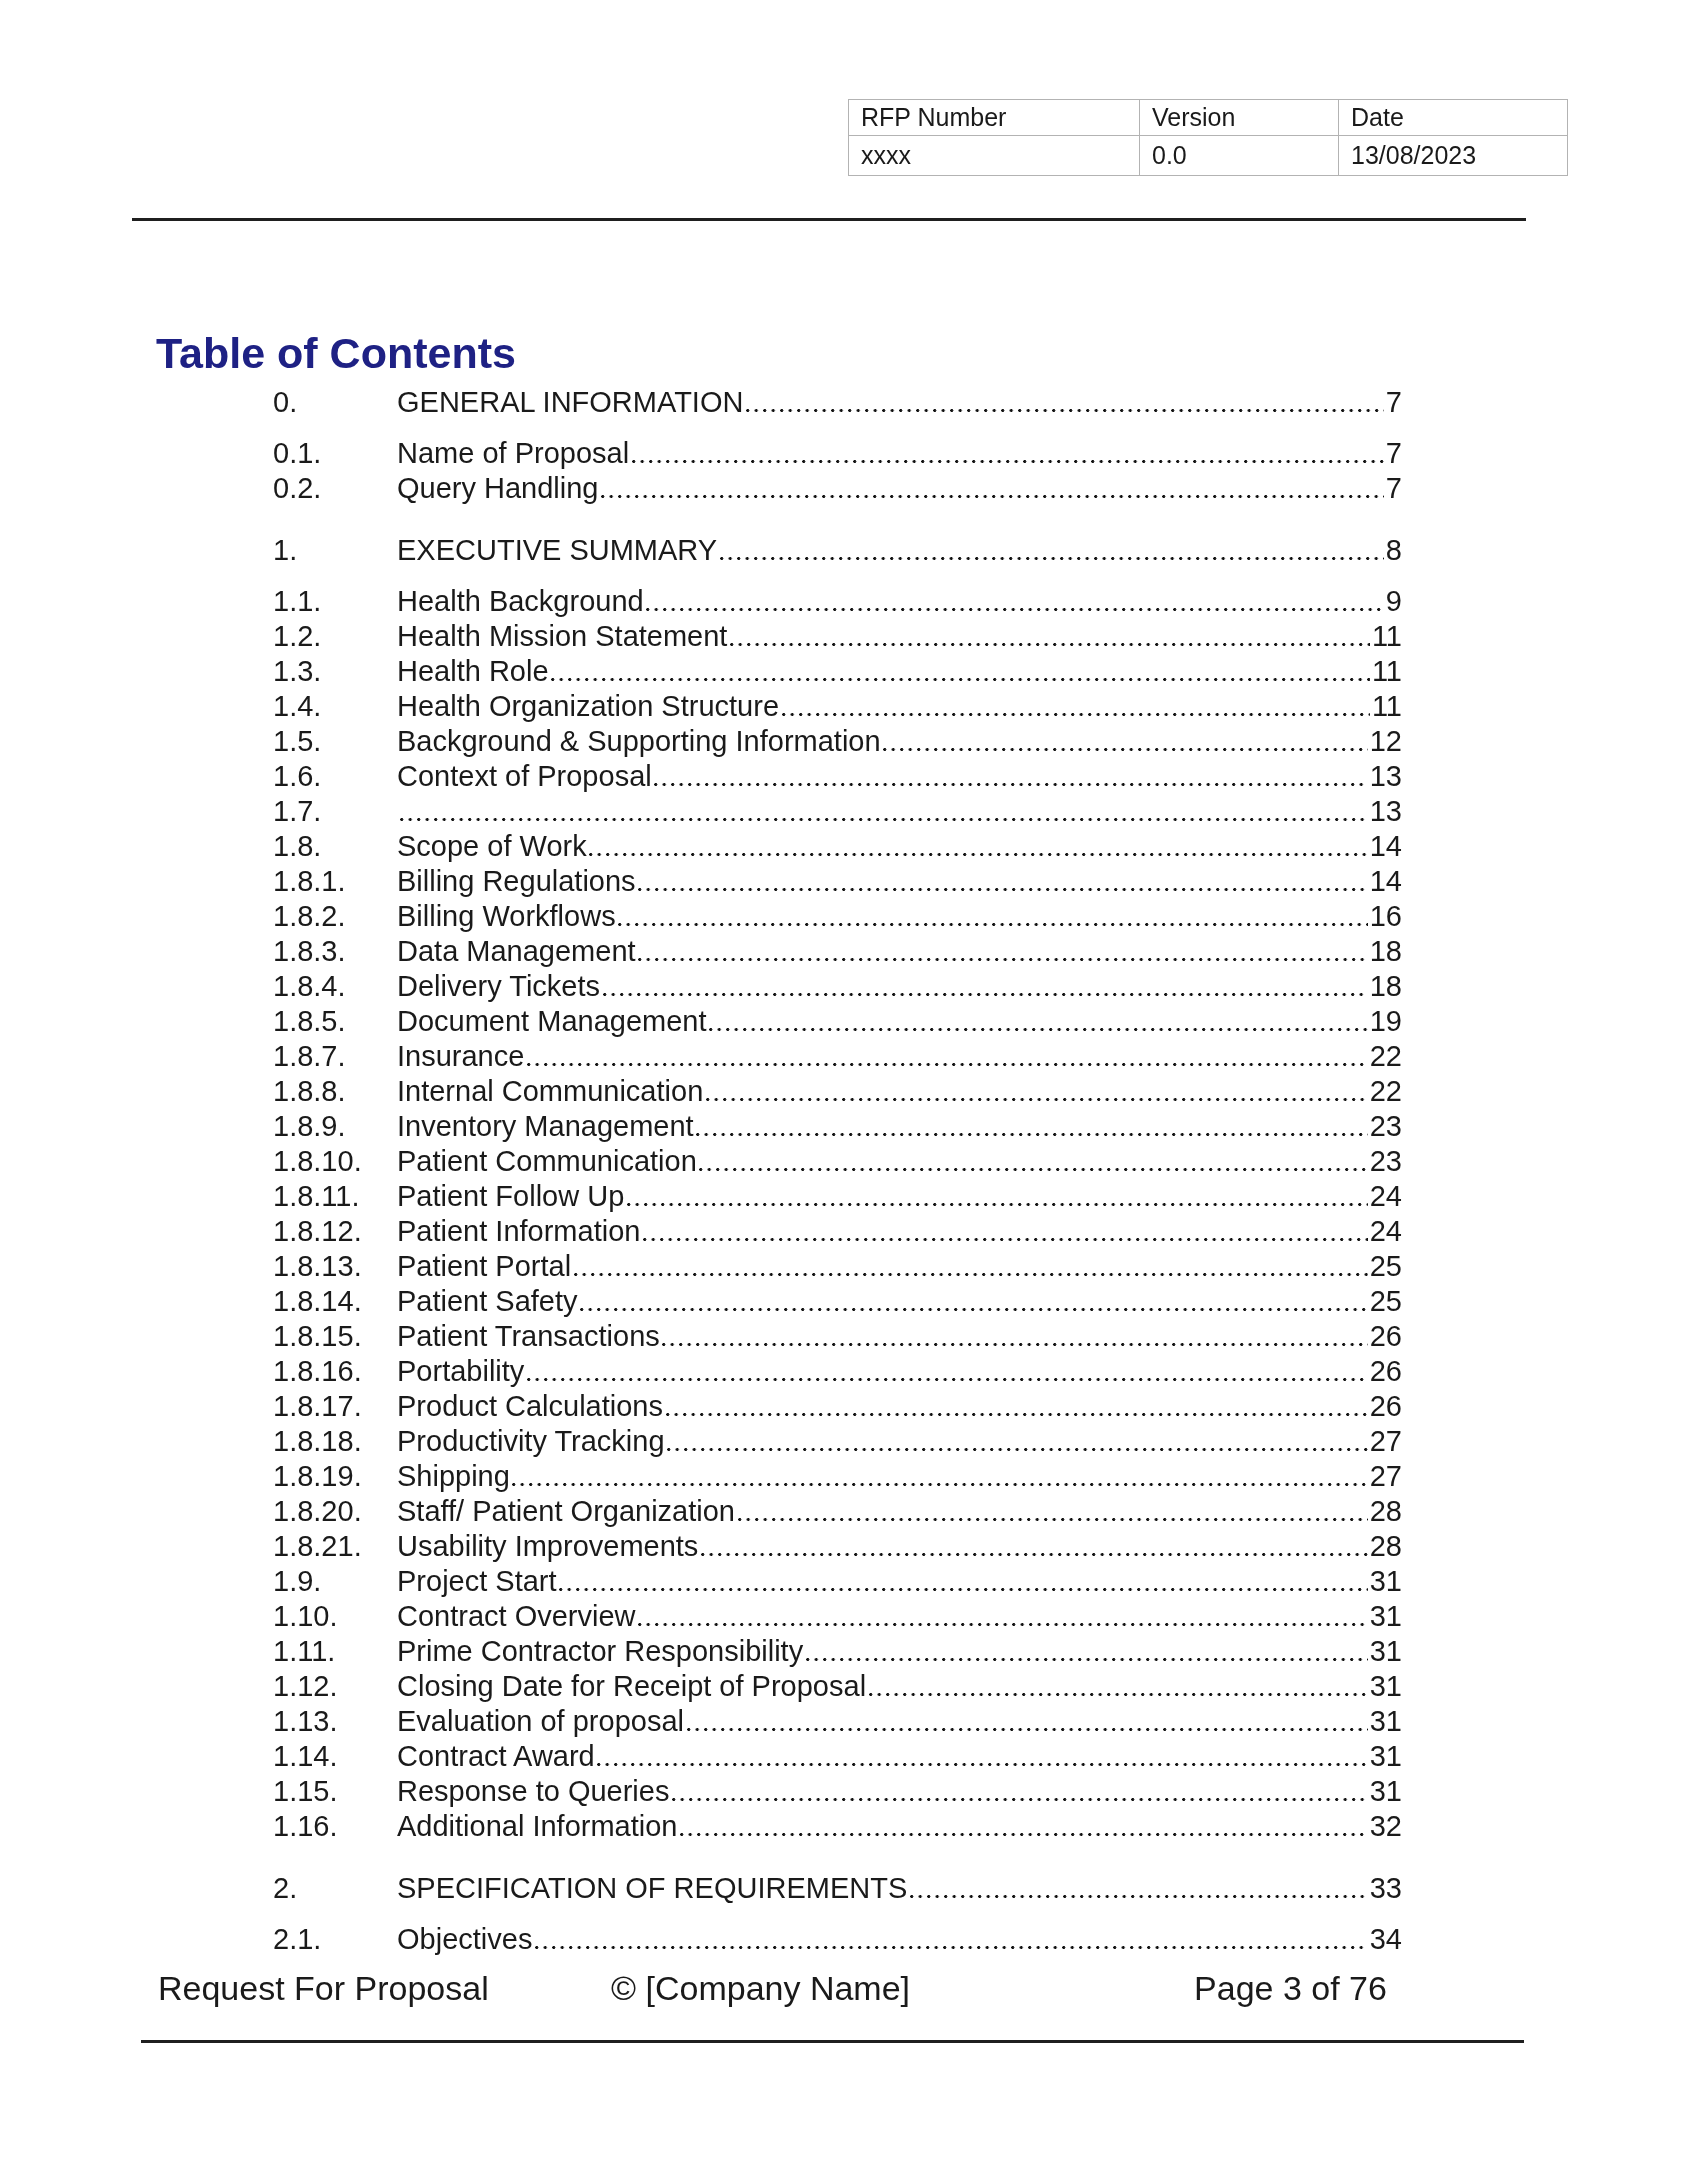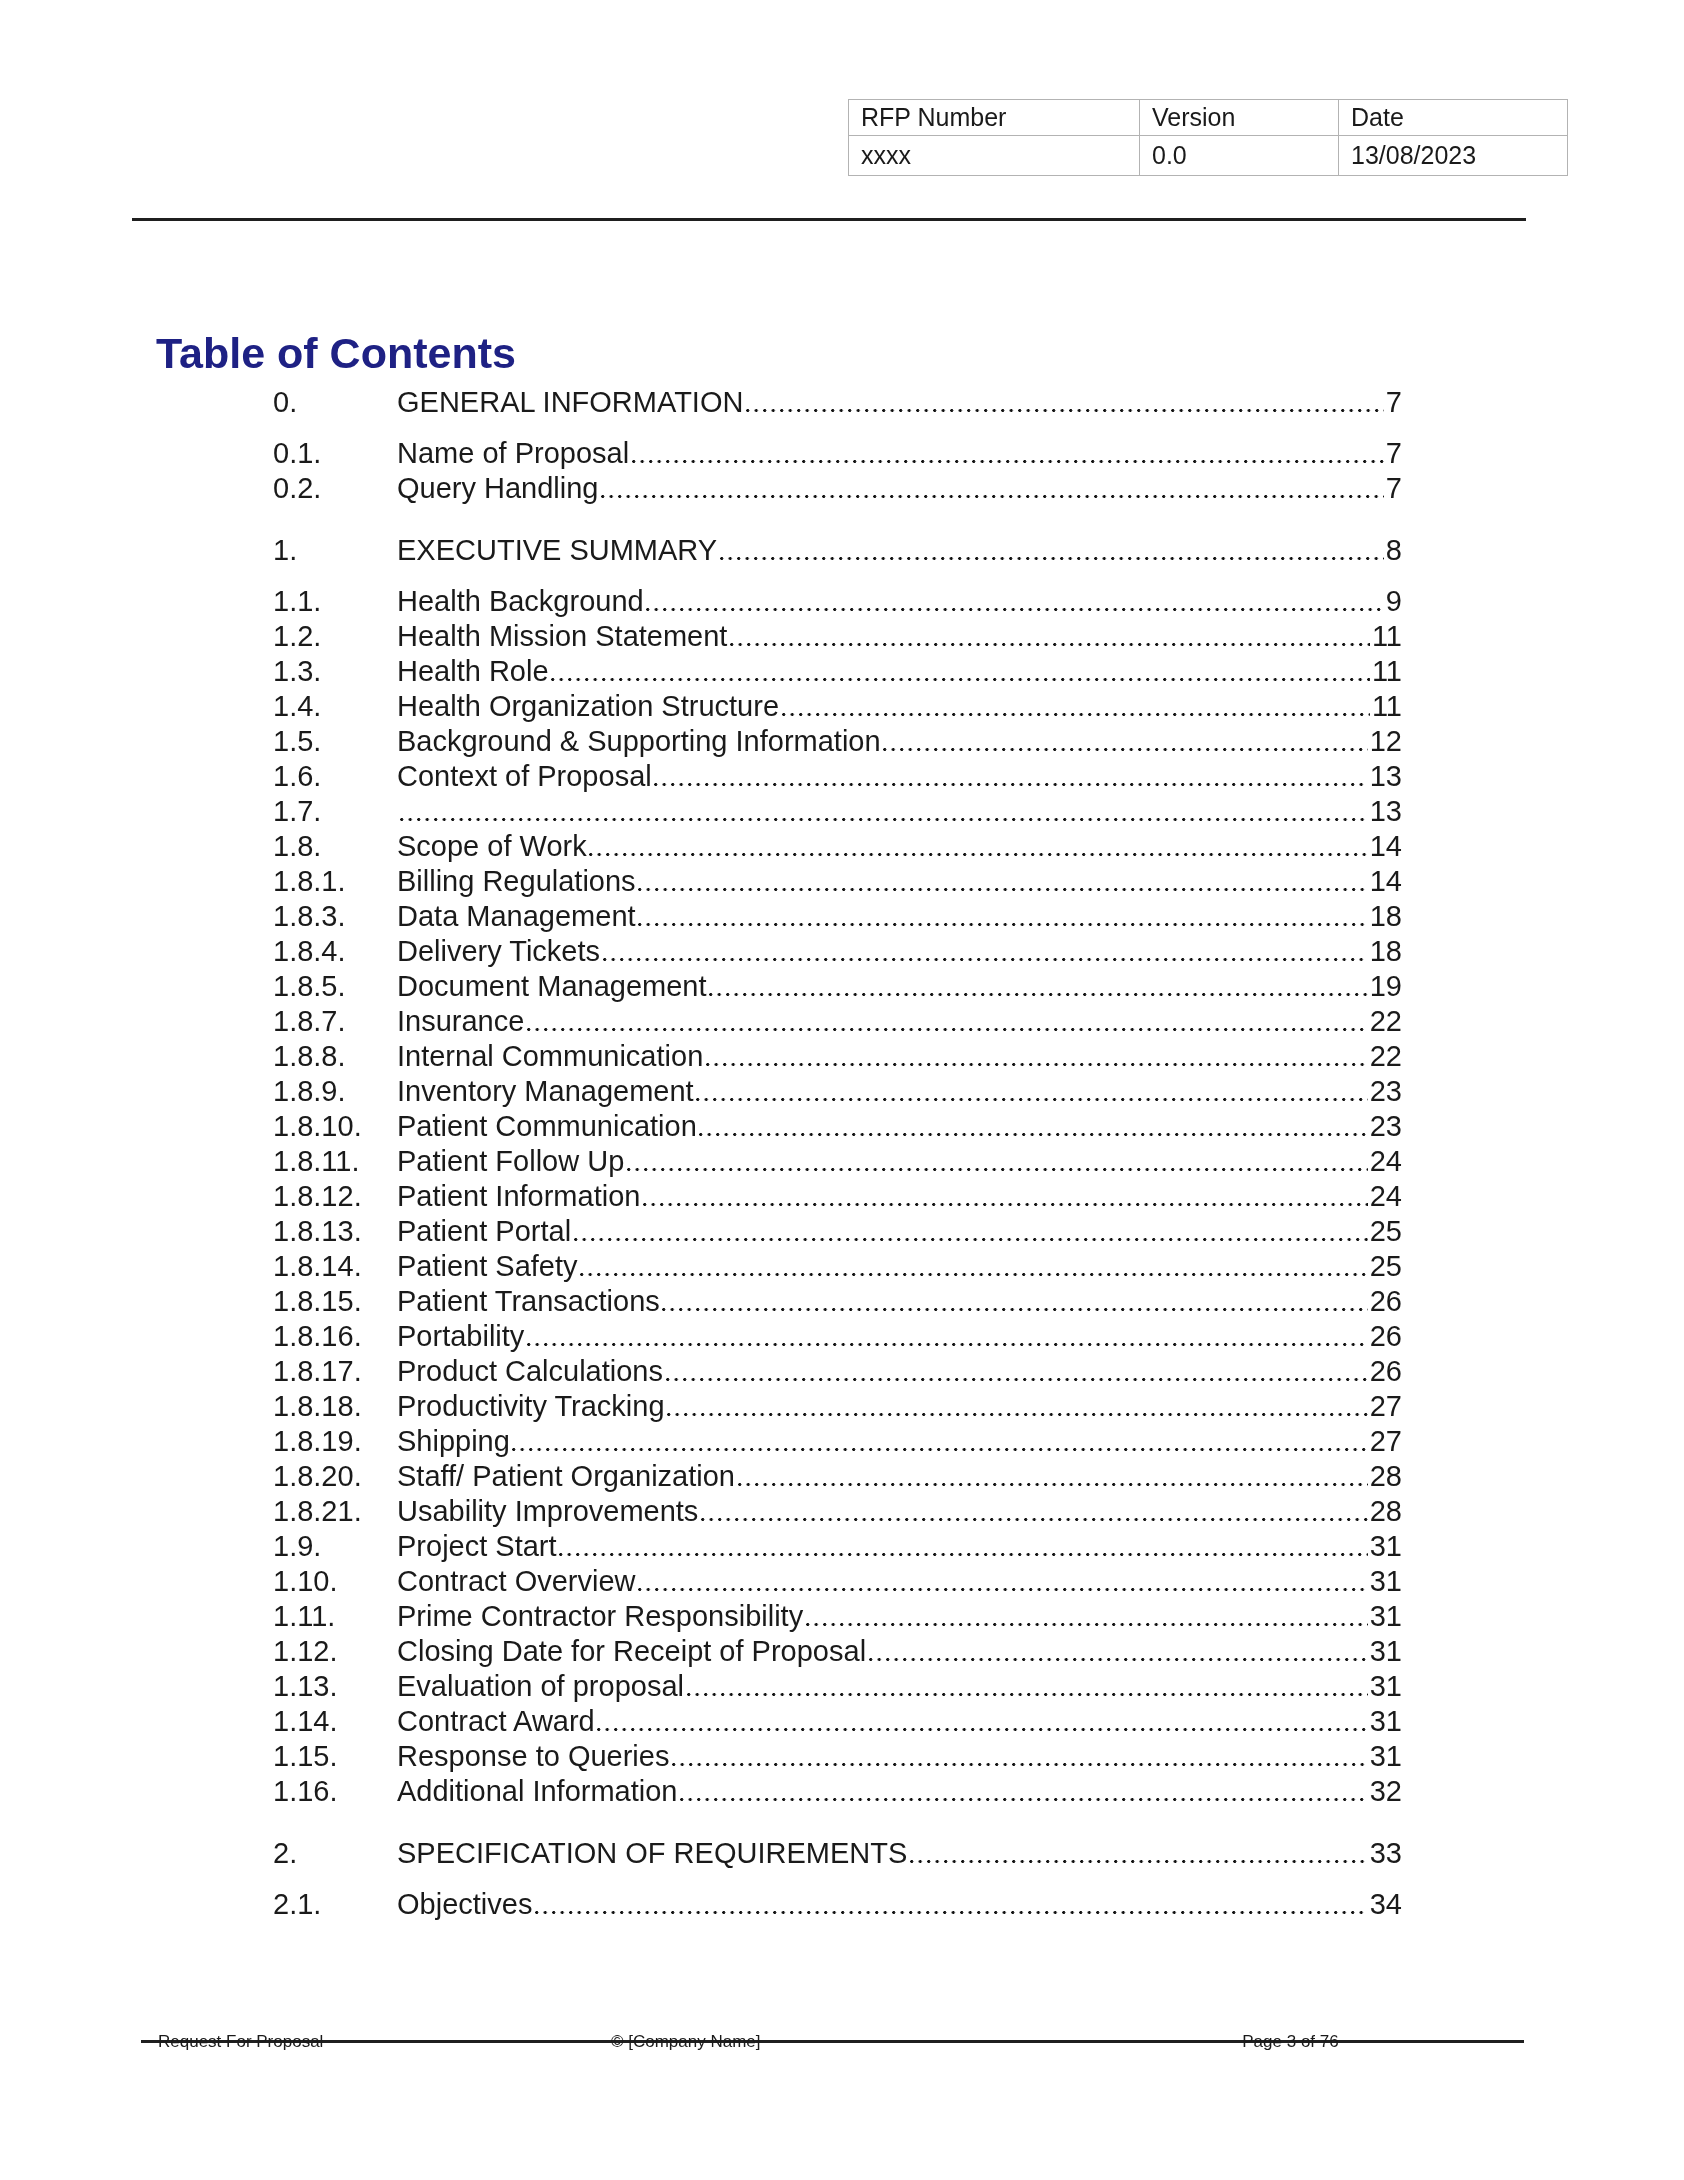--- a/index.html
+++ b/index.html
@@ -54,22 +54,22 @@
   .toc-leader{
     flex:1 1 auto;align-self:flex-end;height:3.4px;min-width:17px;
     margin:0 1.7px 7.7px 2.6px;
     background-image:radial-gradient(circle at 1.7px 1.7px,#111 1.4px,transparent 1.8px);
     background-size:8.5px 3.4px;background-repeat:repeat-x;background-position:left bottom;
   }
   .toc-page{flex:0 0 auto;white-space:nowrap;text-align:right;}
 
   
   .footer{
-    position:absolute;left:158px;top:1982px;width:1359px;
-    display:flex;align-items:baseline;font-size:17px;line-height:32px;
+    position:absolute;left:158px;top:1928px;width:1359px;
+    display:flex;align-items:baseline;font-size:34px;line-height:32px;
   }
   .footer .f-left{flex:1;text-align:left;}
   .footer .f-center{flex:1;text-align:left;}
   .footer .f-right{flex:1;text-align:center;margin-top:44px;}
 </style>
 </head>
 <body>
 
 <table class="meta-table">
   <tbody>
@@ -162,20 +162,26 @@
     <span class="toc-leader"></span>
     <span class="toc-page">14</span>
   </div>
     <div class="toc-row lvl3">
     <span class="toc-num">1.8.1.</span>
     <span class="toc-title">Billing Regulations</span>
     <span class="toc-leader"></span>
     <span class="toc-page">14</span>
   </div>
     <div class="toc-row lvl3">
+    <span class="toc-num">1.8.2.</span>
+    <span class="toc-title">Billing Workflows</span>
+    <span class="toc-leader"></span>
+    <span class="toc-page">16</span>
+  </div>
+    <div class="toc-row lvl3">
     <span class="toc-num">1.8.3.</span>
     <span class="toc-title">Data Management</span>
     <span class="toc-leader"></span>
     <span class="toc-page">18</span>
   </div>
     <div class="toc-row lvl3">
     <span class="toc-num">1.8.4.</span>
     <span class="toc-title">Delivery Tickets</span>
     <span class="toc-leader"></span>
     <span class="toc-page">18</span>

